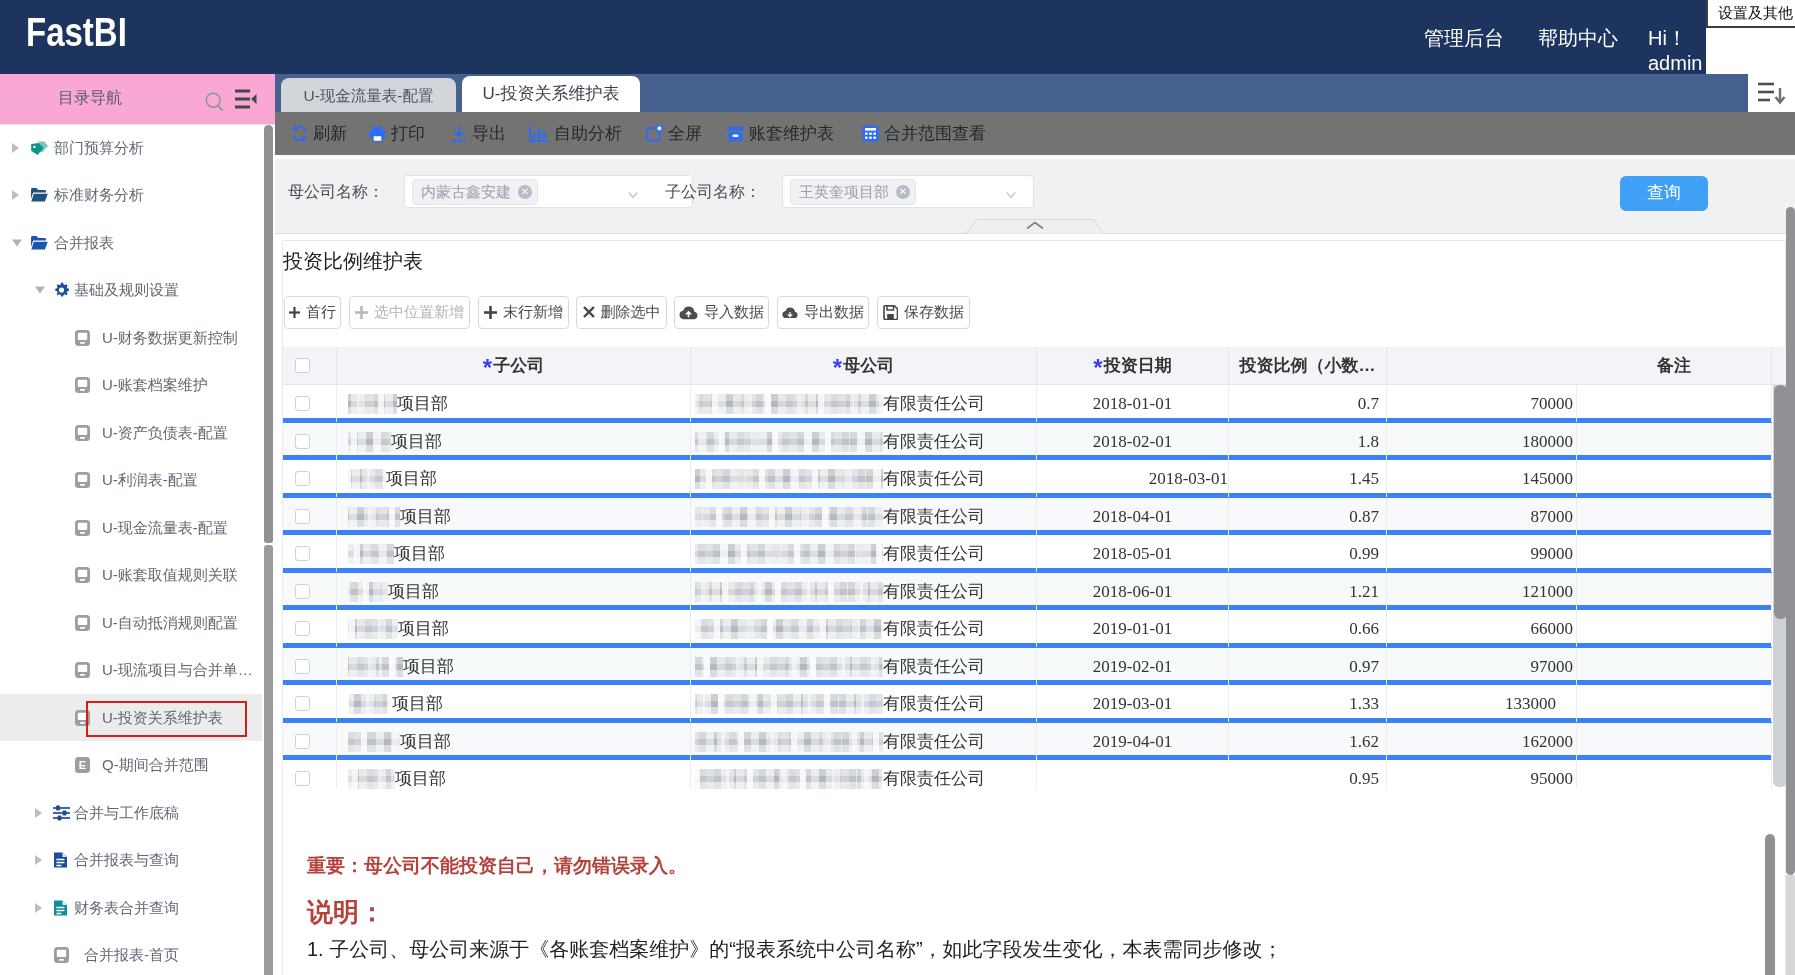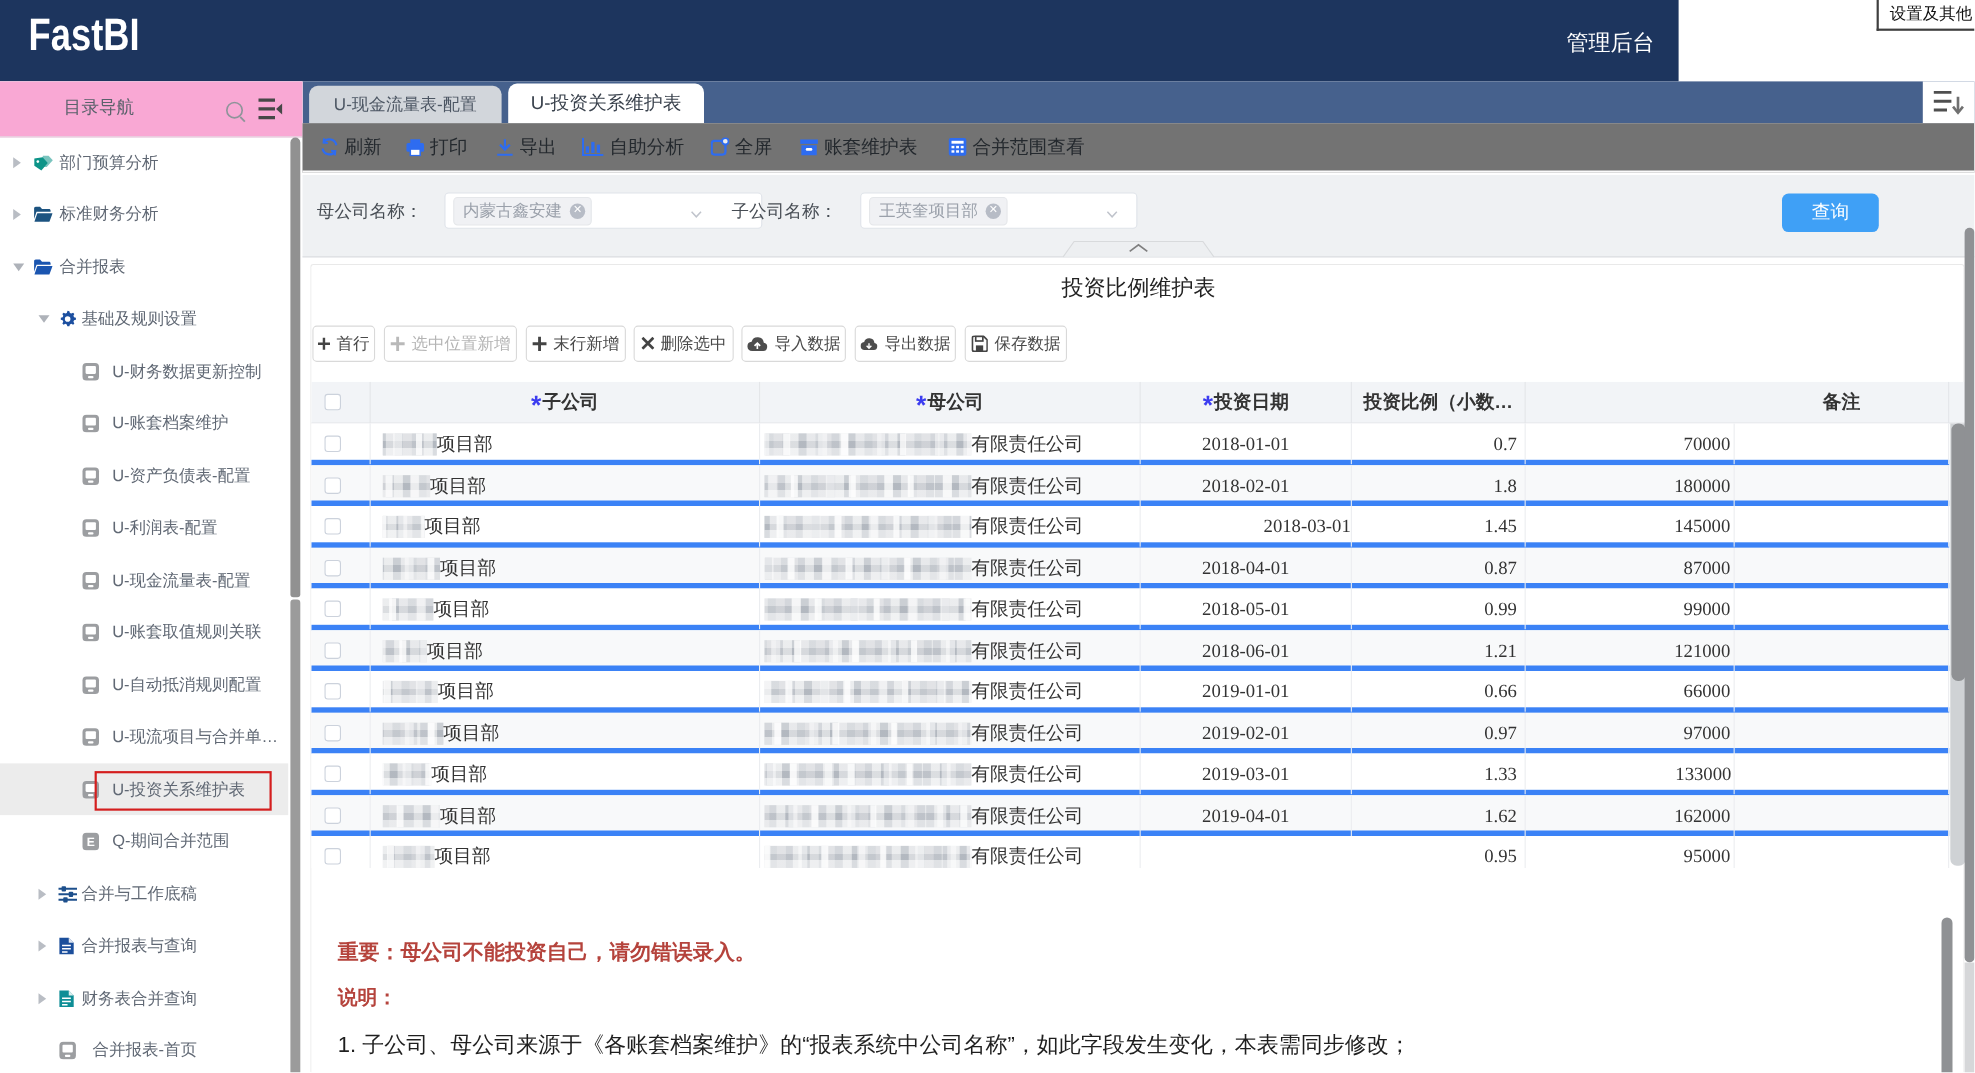--- a/index.html
+++ b/index.html
@@ -1,20 +1,20 @@
 <!DOCTYPE html>
 <html><head>
 <meta charset="utf-8">
 <style>
 * { margin:0; padding:0; box-sizing:border-box; }
 html,body { width:1795px; height:975px; overflow:hidden; font-family:"Liberation Sans",sans-serif; background:#fff; }
 .abs { position:absolute; }
 #page { position:relative; width:1795px; height:975px; overflow:hidden; }
 
-#topbar { left:0; top:0; width:1526px; height:74px; background:#1d355e; }
+#topbar { left:0; top:0; width:1706px; height:74px; background:#1d355e; }
 #logo { left:26px; top:8px; color:#fff; font-size:33px; font-weight:bold; letter-spacing:0px; transform:scaleY(1.25); transform-origin:left top; }
 .topnav { top:25px; color:#fff; font-size:20px; }
 #tooltip { right:0; top:0; width:89px; height:28px; background:#fff; border-left:2px solid #3f3f3f; border-bottom:2px solid #3f3f3f; color:#111; font-size:15px; line-height:26px; text-align:left; padding-left:10px; }
 
 #tabstrip { left:275px; top:74px; width:1520px; height:38px; background:#46618d; }
 .tab { position:absolute; bottom:0; height:36px; border-radius:8px 8px 0 0; font-size:16px; text-align:center; }
 #tab1 { left:6px; width:175px; height:34px; background:#d2d6db; color:#4c5663; line-height:35px; font-size:15.5px; }
 #tab2 { left:187px; width:178px; background:#fff; color:#3a424d; line-height:36px; font-size:17px; }
 #sortbox { position:absolute; right:0; top:0; width:47px; height:38px; background:#fff; }
 
@@ -38,21 +38,21 @@
 #filter { left:275px; top:159px; width:1520px; height:75px; background:#eff1f3; border-bottom:1px solid #dadcde; }
 .flabel { position:absolute; top:23px; font-size:16px; color:#474d54; }
 .fsel { position:absolute; top:16px; height:33px; background:#fff; border:1px solid #dfe3e9; border-radius:4px; }
 .ftag { position:absolute; left:7px; top:3px; height:26px; background:#f0f1f4; border:1px solid #e5e7ea; border-radius:4px; font-size:15px; color:#9aa0aa; line-height:24px; padding:0 26px 0 8px; }
 .fx { position:absolute; right:5px; top:5px; width:14px; height:14px; border-radius:50%; background:#b7bcc6; color:#fff; font-size:10px; line-height:14px; text-align:center; }
 .fchev { position:absolute; top:13px; width:12px; height:12px; }
 #qbtn { position:absolute; left:1345px; top:17px; width:88px; height:34.5px; background:#3fa0f6; border-radius:6px; color:#fff; font-size:17px; text-align:center; line-height:34px; }
 #handle { position:absolute; left:691px; top:60px; width:138px; height:15px; }
 
 #card { left:282px; top:240px; width:1504px; height:735px; background:#fff; border:1px solid #e9e9e9; border-bottom:none; border-radius:3px 3px 0 0; }
-#cardtitle { left:0; top:7px; width:1504px; text-align:center; font-size:20px; color:#222; }
+#cardtitle { left:0; top:7px; width:1504px; text-align:left; font-size:20px; color:#222; }
 .cbtn { position:absolute; top:55px; height:32.5px; background:#fff; border:1px solid #d9d9d9; border-radius:4px; font-size:15px; color:#4a4a4a; display:flex; align-items:center; justify-content:center; padding:0 4px; gap:6px; white-space:nowrap; }
 .cbtn.dis { color:#b4b4b4; }
 
 #tbl { left:0px; top:106px; width:1504px; height:442px; overflow:hidden; }
 .hrow { position:absolute; left:0; top:0; width:1504px; height:38px; background:#f2f4f7; border-bottom:1px solid #e4e6e9; }
 .hcell { position:absolute; top:0; height:38px; font-size:17px; font-weight:bold; color:#333; text-align:center; line-height:38px; border-right:1px solid #e4e6e9; }
 .hcell .ast { color:#3c3cf0; margin-right:1px; font-size:24px; font-weight:bold; vertical-align:-5px; line-height:0; }
 .brow { position:absolute; left:0; width:1489px; height:37.5px; border-bottom:5px solid #3b82f6; background:#fff;font-family:Liberation Serif, serif; }
 .brow.alt { background:#f8f9fa; }
 .bcell { position:absolute; top:0; height:37px; border-right:1px solid #ebedf0; font-size:17px; color:#333; line-height:37px; white-space:nowrap; overflow:hidden; }
@@ -536,21 +536,21 @@
 <div class="bcell" style="left:1294px;width:195px"></div>
 </div>
 <div class="brow" style="top:338.0px">
 <div class="bcell" style="left:0;width:54px">
             <div class="chk"></div>
           </div>
 <div class="bcell" style="left:54px;width:354px;padding-left:11px"><span class="mos" style="background-position:-35px 0,0 0,-9px 0;width:44px"></span>项目部</div>
 <div class="bcell" style="left:408px;width:346px;padding-left:4px"><span class="mos" style="background-position:-7px 0,0 0,-44px 0;width:188px"></span>有限责任公司</div>
 <div class="bcell" style="left:754px;width:192px;text-align:center">2019-03-01</div>
 <div class="bcell" style="left:946px;width:158px;text-align:right;padding-right:7px">1.33</div>
-<div class="bcell" style="left:1104px;width:190px;text-align:right;padding-right:2px">133000</div>
+<div class="bcell" style="left:1104px;width:190px;text-align:right;padding-right:20px">133000</div>
 <div class="bcell" style="left:1294px;width:195px"></div>
 </div>
 <div class="brow alt" style="top:375.5px">
 <div class="bcell" style="left:0;width:54px">
             <div class="chk"></div>
           </div>
 <div class="bcell" style="left:54px;width:354px;padding-left:11px"><span class="mos" style="background-position:-17px 0,0 0,-31px 0;width:52px"></span>项目部</div>
 <div class="bcell" style="left:408px;width:346px;padding-left:4px"><span class="mos" style="background-position:-40px 0,0 0,-41px 0;width:188px"></span>有限责任公司</div>
 <div class="bcell" style="left:754px;width:192px;text-align:center">2019-04-01</div>
 <div class="bcell" style="left:946px;width:158px;text-align:right;padding-right:7px">1.62</div>
@@ -565,19 +565,19 @@
 <div class="bcell" style="left:408px;width:346px;padding-left:4px"><span class="mos" style="background-position:-31px 0,0 0,-26px 0;width:188px"></span>有限责任公司</div>
 <div class="bcell" style="left:946px;width:158px;text-align:right;padding-right:7px">0.95</div>
 <div class="bcell" style="left:1104px;width:190px;text-align:right;padding-right:3px">95000</div>
 <div class="bcell" style="left:1294px;width:195px"></div>
 </div>
 
     </div>
     <div class="abs" id="tscroll-track"></div>
     <div class="abs" id="tscroll-thumb"></div>
     <div class="note" style="top:612px;font-size:19px;font-weight:bold;color:#b5433c">重要：母公司不能投资自己，请勿错误录入。</div>
-    <div class="note" style="top:654px;font-size:18px;font-weight:bold;color:#b5433c">说明：</div>
+    <div class="note" style="top:654px;font-size:26px;font-weight:bold;color:#b5433c">说明：</div>
     <div class="note" style="top:695px;font-size:20px;color:#1f1f1f">1. 子公司、母公司来源于《各账套档案维护》的“报表系统中公司名称”，如此字段发生变化，本表需同步修改；</div>
 </div>
   <div class="abs" id="pgscroll-thumb"></div>
   <div class="abs" id="pgscroll-track"></div>
   <div class="abs" id="ntscroll"></div>
 </div>
 
 </body></html>

